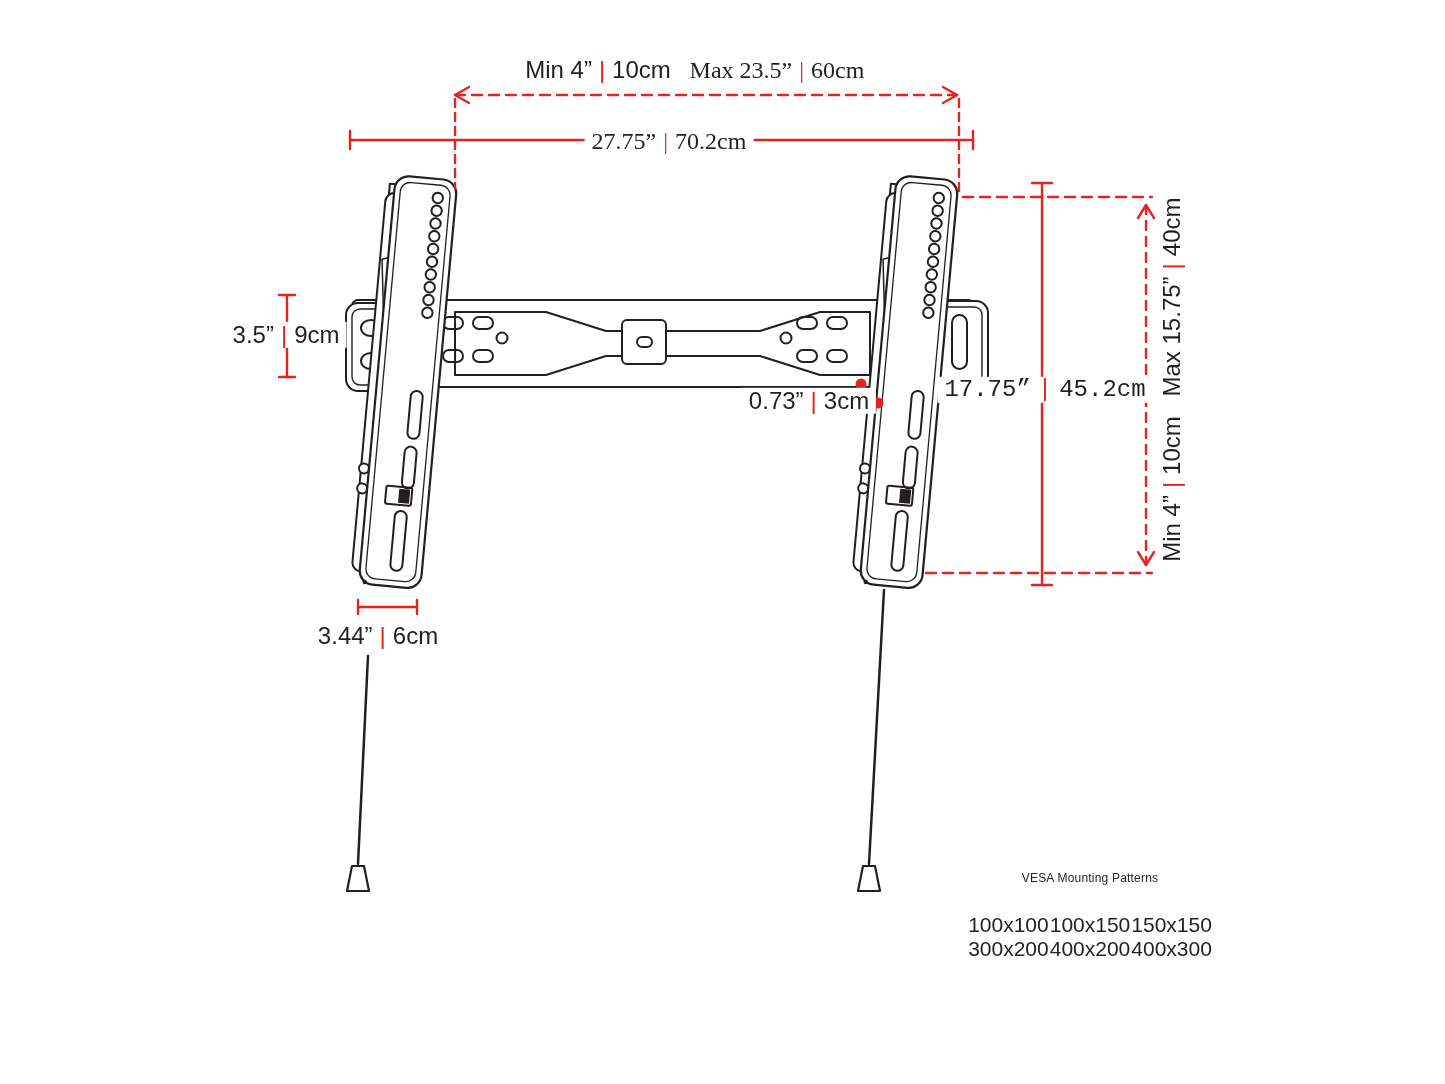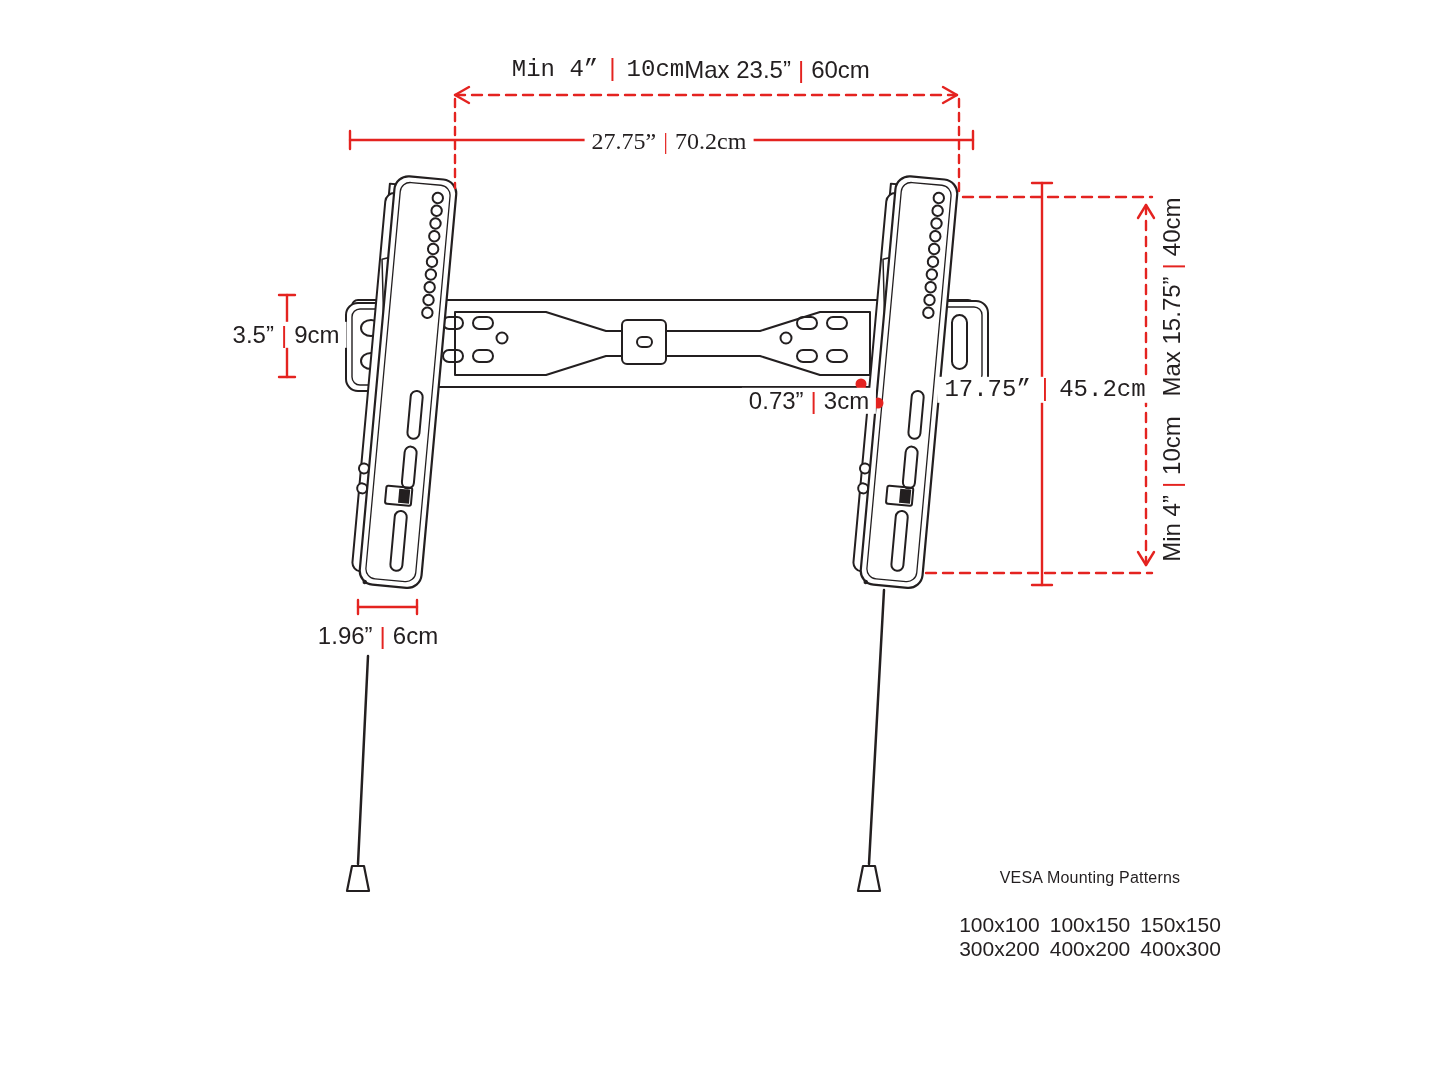--- a/index.html
+++ b/index.html
@@ -17,23 +17,23 @@
     position:absolute;transform:translate(-50%,-50%);
     white-space:nowrap;font-size:24px;line-height:1.1;color:var(--ink);
     background:#fff;padding:0 7px;z-index:5;
   }
   .dim.nobg{background:transparent;padding:0;}
   .dim .sep{color:var(--accent);padding:0 7px;font-weight:400;}
   .dim.rot{transform:translate(-50%,-50%) rotate(-90deg);}
   .vesa{
     position:absolute;left:950px;top:865px;width:280px;text-align:center;z-index:5;
   }
-  .vesa-title{font-size:16px;line-height:26px;letter-spacing:0.2px;}
+  .vesa-title{font-size:12px;line-height:26px;letter-spacing:0.2px;}
   .vesa-rows{margin-top:22px;font-size:21px;}
-  .vesa-row{display:flex;justify-content:center;gap:10px;line-height:24px;}
+  .vesa-row{display:flex;justify-content:center;gap:1px;line-height:24px;}
 </style>
 </head>
 <body>
 
 <div id="stage">
 
 <svg width="1445" height="1084" viewBox="0 0 1445 1084">
   <g stroke="#231f20" fill="none" stroke-width="2" stroke-linecap="round" stroke-linejoin="round">
 
     <g>
@@ -156,24 +156,24 @@
     <path d="M1146,205 V565" stroke-dasharray="9 7"></path>
     <path d="M1138,218 L1146,205 L1154,218"></path>
     <path d="M1138,552 L1146,565 L1154,552"></path>
 
     <path d="M358,607 H417"></path>
     <path d="M358,600 V614"></path>
         <path d="M417,600 V614"></path>
   </g>
 </svg>
 
-<div class="dim nobg" style="left:598px;top:70px;font-family:Liberation Mono, monospace;">
+<div class="dim nobg" style="left:598px;top:70px;">
   <span>Min 4”</span><span class="sep">|</span><span>10cm</span>
 </div>
-<div class="dim nobg" style="left:777px;top:70px;">
+<div class="dim nobg" style="left:777px;top:70px;font-family:Liberation Serif, serif;">
   <span>Max 23.5”</span><span class="sep">|</span><span>60cm</span>
 </div>
 <div class="dim" style="left:669px;top:141px;font-family:Liberation Serif, serif;">
   <span>27.75”</span><span class="sep">|</span><span>70.2cm</span>
 </div>
 <div class="dim" style="left:286px;top:335px;">
   <span>3.5”</span><span class="sep">|</span><span>9cm</span>
 </div>
 <div class="dim" style="left:809px;top:401px;">
   <span>0.73”</span><span class="sep">|</span><span>3cm</span>
@@ -181,21 +181,21 @@
 <div class="dim" style="left:1045px;top:390px;font-family:Liberation Mono, monospace;">
   <span>17.75”</span><span class="sep">|</span><span>45.2cm</span>
 </div>
 <div class="dim nobg rot" style="left:1172px;top:297px;">
   <span>Max 15.75”</span><span class="sep">|</span><span>40cm</span>
 </div>
 <div class="dim nobg rot" style="left:1172px;top:489px;">
   <span>Min 4”</span><span class="sep">|</span><span>10cm</span>
 </div>
 <div class="dim" style="left:378px;top:636px;">
-  <span>1.96”</span><span class="sep">|</span><span>6cm</span>
+  <span>3.44”</span><span class="sep">|</span><span>6cm</span>
 </div>
 
 <div class="vesa">
   <div class="vesa-title">VESA Mounting Patterns</div>
   <div class="vesa-rows">
     <div class="vesa-row">
       <span>100x100</span>
       <span>100x150</span>
       <span>150x150</span>
     </div>

